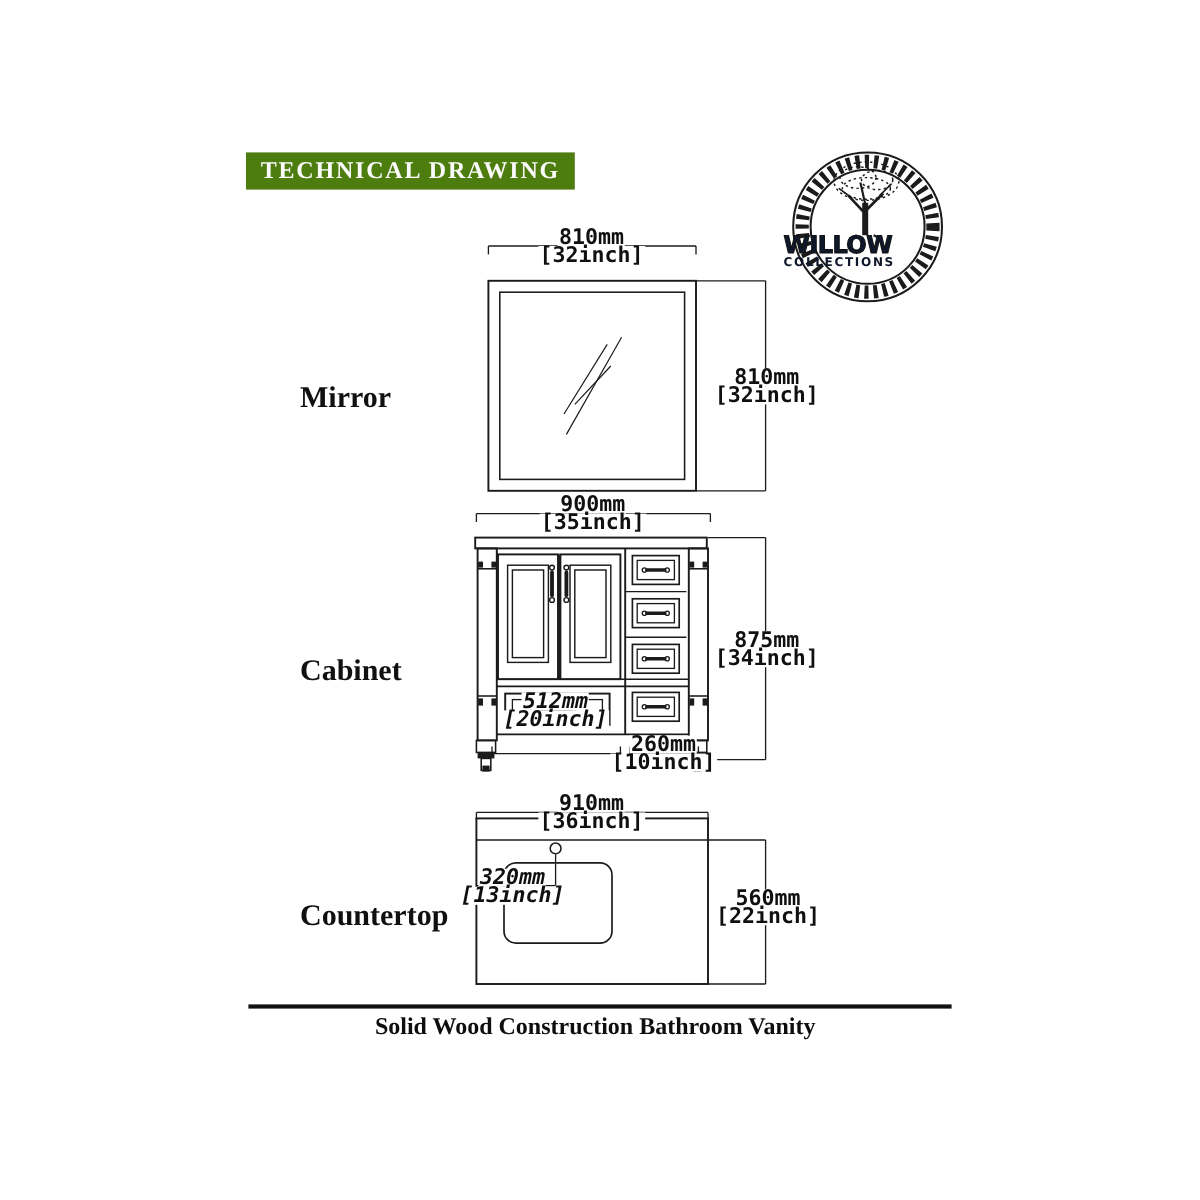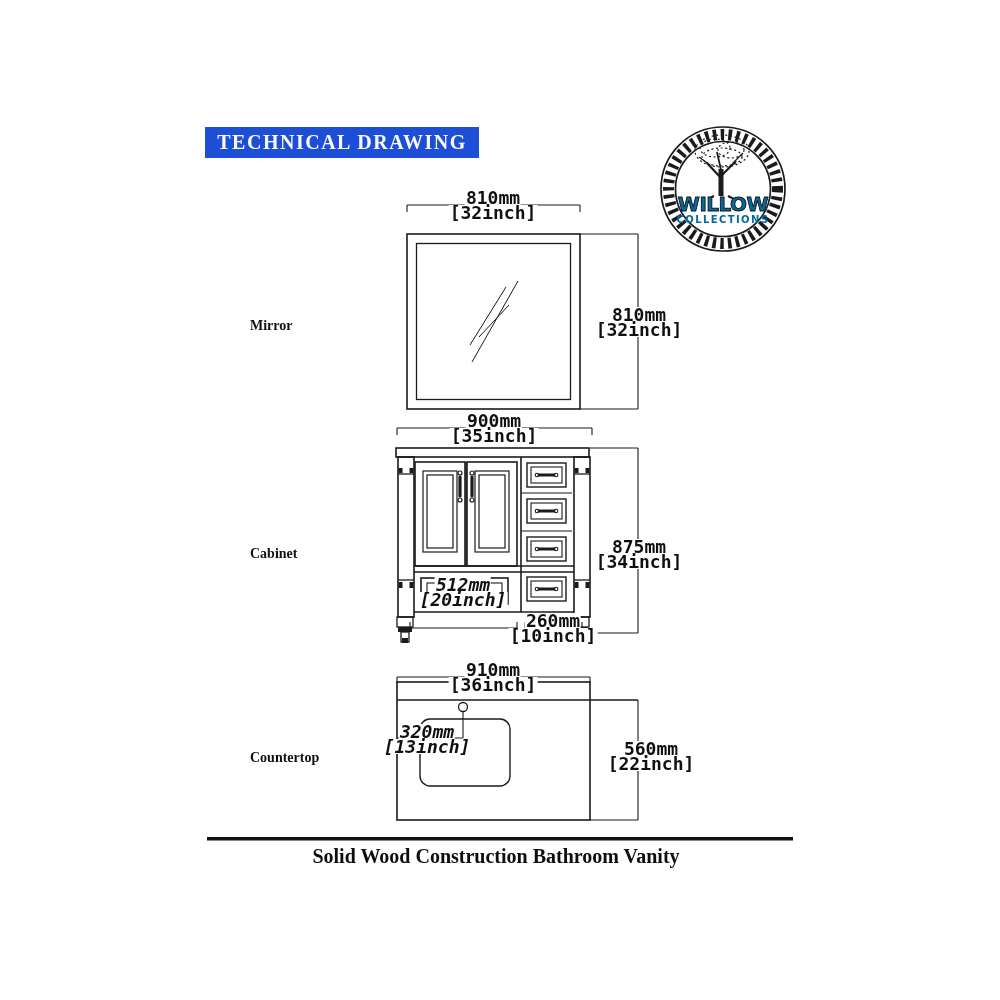--- a/index.html
+++ b/index.html
@@ -1,33 +1,33 @@
 <!DOCTYPE html>
 <html><head>
 <meta charset="utf-8">
 <style>
   html,body{margin:0;padding:0;background:#fff;}
   #page{position:relative;width:1000px;height:1000px;background:#fff;overflow:hidden;
         font-family:"Liberation Sans",sans-serif;color:#161616;}
   svg{position:absolute;left:0;top:0;}
 
   .title-box{position:absolute;left:205px;top:127px;width:274px;height:31px;
-    background:#1d4ed8;display:flex;align-items:center;justify-content:center;}
+    background:#4d7c0f;display:flex;align-items:center;justify-content:center;}
   .title-box span{font-family:"Liberation Serif",serif;font-weight:bold;font-size:20px;
     color:#fbfbfb;letter-spacing:1.5px;white-space:nowrap;}
 
   .view-label{position:absolute;left:250px;font-family:"Liberation Serif",serif;
-    font-weight:bold;font-size:14px;color:#101010;}
+    font-weight:bold;font-size:25px;color:#101010;}
 
   .dim{position:absolute;transform:translate(-50%,-50%);text-align:center;
     font-family:"DejaVu Sans Mono",monospace;font-weight:bold;font-size:18px;
     line-height:15px;color:#101010;white-space:nowrap;}
   .dim div span{display:inline-block;background:#ffffff;padding:0 1px;}
 
-  .brand{position:absolute;left:653px;width:140px;text-align:center;color:#0369a1;}
+  .brand{position:absolute;left:653px;width:140px;text-align:left;color:#0f172a;}
   .brand-main{top:192px;font-family:"DejaVu Sans",sans-serif;font-weight:bold;
     font-size:20px;letter-spacing:-0.5px;-webkit-text-stroke:0.9px #121212;}
   .brand-sub{top:214px;font-family:"DejaVu Sans",sans-serif;font-weight:bold;
     font-size:10px;letter-spacing:1.4px;}
 
   .footer-caption{position:absolute;left:0;top:845px;width:992px;text-align:center;
     font-family:"Liberation Serif",serif;font-weight:bold;font-size:20px;color:#0e0e0e;}
 </style>
 </head>
 <body>
@@ -224,38 +224,38 @@
   </div>
   <div class="dim" style="left:639px;top:322px;">
     <div><span>810mm</span></div>
     <div><span>[32inch]</span></div>
   </div>
 
   <div class="dim" style="left:494px;top:428px;">
     <div><span>900mm</span></div>
     <div><span>[35inch]</span></div>
   </div>
-  <div class="dim" style="left:639px;top:541px;margin-top:13px;">
+  <div class="dim" style="left:639px;top:541px;">
     <div><span>875mm</span></div>
     <div><span>[34inch]</span></div>
   </div>
   <div class="dim" style="left:463px;top:592px;font-style:italic;">
     <div><span>512mm</span></div>
     <div><span>[20inch]</span></div>
   </div>
   <div class="dim" style="left:553px;top:628px;">
     <div><span>260mm</span></div>
     <div><span>[10inch]</span></div>
   </div>
 
   <div class="dim" style="left:493px;top:677px;">
     <div><span>910mm</span></div>
     <div><span>[36inch]</span></div>
   </div>
-  <div class="dim" style="left:640px;top:756px;margin-left:11px;">
+  <div class="dim" style="left:640px;top:756px;">
     <div><span>560mm</span></div>
     <div><span>[22inch]</span></div>
   </div>
   <div class="dim" style="left:427px;top:739px;font-style:italic;">
     <div><span>320mm</span></div>
     <div><span>[13inch]</span></div>
   </div>
 
   <div class="footer-caption">Solid Wood Construction Bathroom Vanity</div>
 </div>

